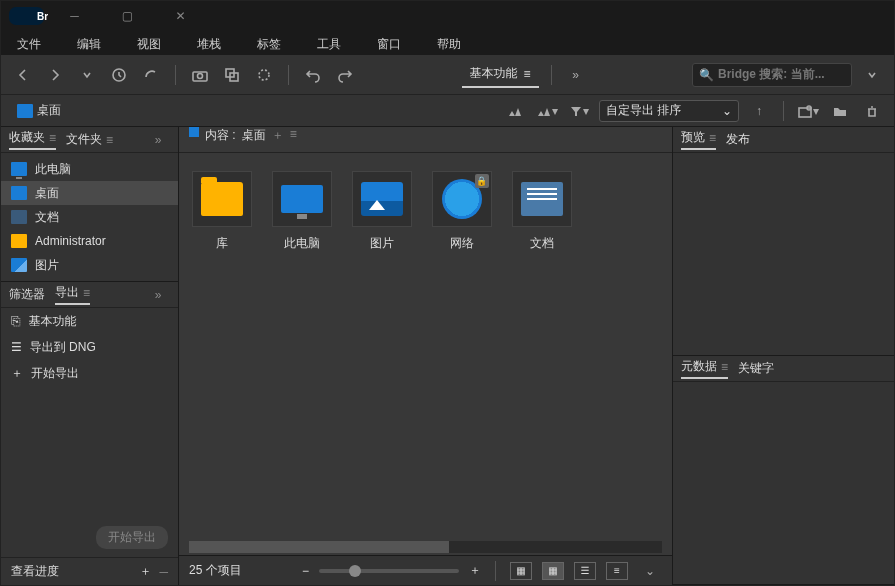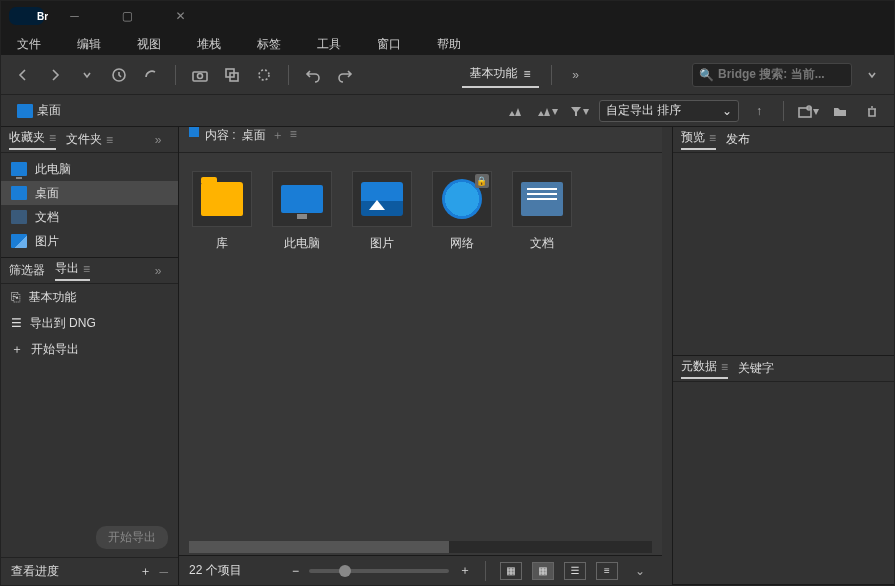--- a/index.html
+++ b/index.html
@@ -46,21 +46,21 @@
 .bigmon { width:42px; height:28px; background:#1a7dd6; border-radius:2px; position:relative; }
 .bigmon::after { content:""; position:absolute; bottom:-6px; left:16px; width:10px; height:5px; background:#888; }
 .bigvid { width:42px; height:34px; background:#6a46c8; border-radius:3px; display:flex; align-items:center; justify-content:center; }
 .play { width:0; height:0; border-left:12px solid #fff; border-top:8px solid transparent; border-bottom:8px solid transparent; }
 .bigimg { width:42px; height:34px; background:linear-gradient(180deg,#1a7dd6 55%,#0d5aa0 55%); border-radius:3px; position:relative; }
 .bigimg::after { content:""; position:absolute; bottom:6px; left:8px; width:0; height:0; border-left:8px solid transparent; border-right:8px solid transparent; border-bottom:10px solid #fff; }
 .bignet { width:40px; height:40px; background:radial-gradient(circle,#2aa0e8 60%,#1a7dd6 60%); border-radius:50%; position:relative; }
 .lock { position:absolute; top:2px; right:2px; width:14px; height:14px; background:#666; border-radius:2px; display:flex; align-items:center; justify-content:center; font-size:9px; }
 .bigdoc { width:42px; height:34px; background:#4a7aa8; border-radius:2px; position:relative; }
 .bigdoc::before { content:""; position:absolute; top:6px; left:6px; right:6px; height:2px; background:#fff; box-shadow:0 5px 0 #fff,0 10px 0 #fff; }
-.rightcol { width:222px; background:#333; display:flex; flex-direction:column; border-left:1px solid #1a1a1a;margin-left:10px; }
+.rightcol { width:222px; background:#333; display:flex; flex-direction:column; border-left:1px solid #1a1a1a; }
 .rpanel { flex:1; border-bottom:1px solid #1a1a1a; }
 .left-lower { border-top:1px solid #1a1a1a; display:flex; flex-direction:column; flex:1; }
 .exprow { height:26px; display:flex; align-items:center; padding:0 10px; gap:8px; }
 .pillbtn { background:#444; color:#888; padding:3px 12px; border-radius:10px; margin:8px 10px 8px auto; }
 .leftfoot { height:28px; border-top:1px solid #222; display:flex; align-items:center; padding:0 10px; gap:8px; }
 .statusbar { height:30px; background:#333; display:flex; align-items:center; padding:0 10px; gap:10px; border-top:1px solid #1a1a1a; }
 .slider { width:140px; height:4px; background:#555; position:relative; border-radius:2px; }
 .slider .knob { position:absolute; left:30px; top:-4px; width:12px; height:12px; background:#888; border-radius:50%; }
 .viewbtn { width:22px; height:18px; border:1px solid #666; display:flex; align-items:center; justify-content:center; font-size:10px; }
 .scrollbar-h { height:12px; background:#2a2a2a; margin:0 10px 2px 10px; position:relative; }
@@ -225,20 +225,24 @@
         </div>
       <div class="favitem sel">
           <div class="ficon folder-b"></div>
           <span>桌面</span>
         </div>
       <div class="favitem">
           <div class="ficon folder-d"></div>
           <span>文档</span>
         </div>
       <div class="favitem">
+          <div class="ficon folder-y"></div>
+          <span>Administrator</span>
+        </div>
+      <div class="favitem">
           <div class="ficon img-ic"></div>
           <span>图片</span>
         </div>
     </div>
 
     <div class="left-lower">
       <div class="panel-tabs">
         <div class="ptab">
             <span>筛选器</span>
           </div>
@@ -310,21 +314,21 @@
           <div class="thumb">
             <div class="bigdoc"></div>
           </div>
           <span>文档</span>
         </div>
     </div>
     <div class="scrollbar-h">
         <div class="thumb-h"></div>
       </div>
     <div class="statusbar">
-      <span>22 个项目</span>
+      <span>25 个项目</span>
       <div class="spacer"></div>
       <span>−</span>
       <div class="slider">
           <div class="knob"></div>
         </div>
       <span>＋</span>
       <div class="sep"></div>
       <div class="viewbtn">▦</div>
       <div class="viewbtn" style="background:#555">▦</div>
       <div class="viewbtn">☰</div>

